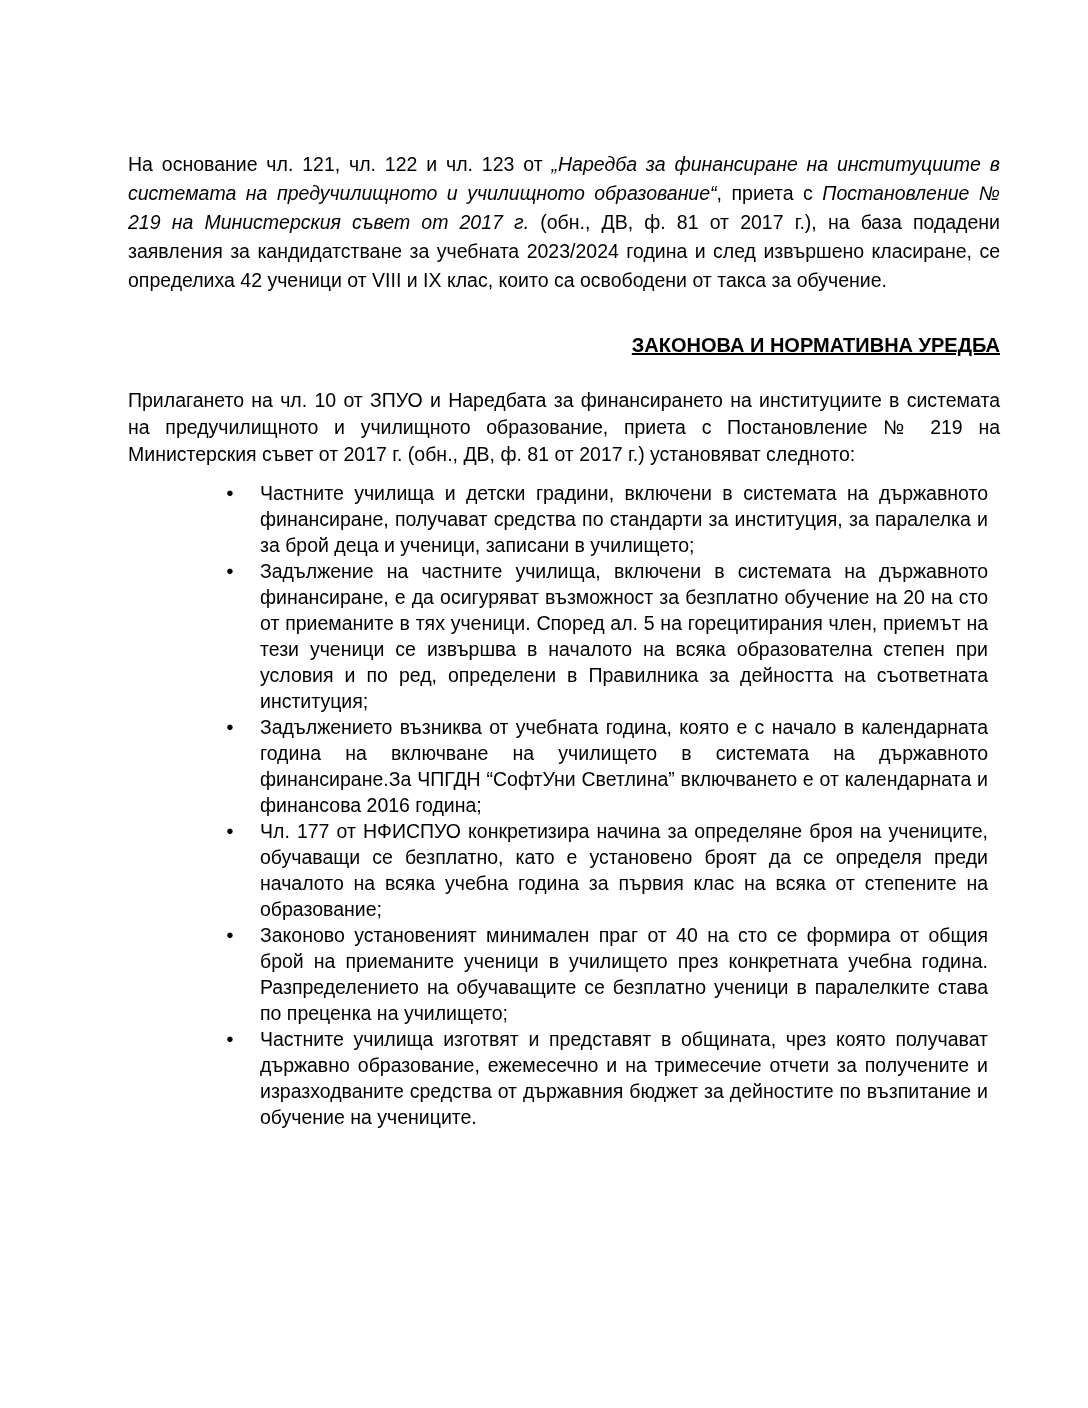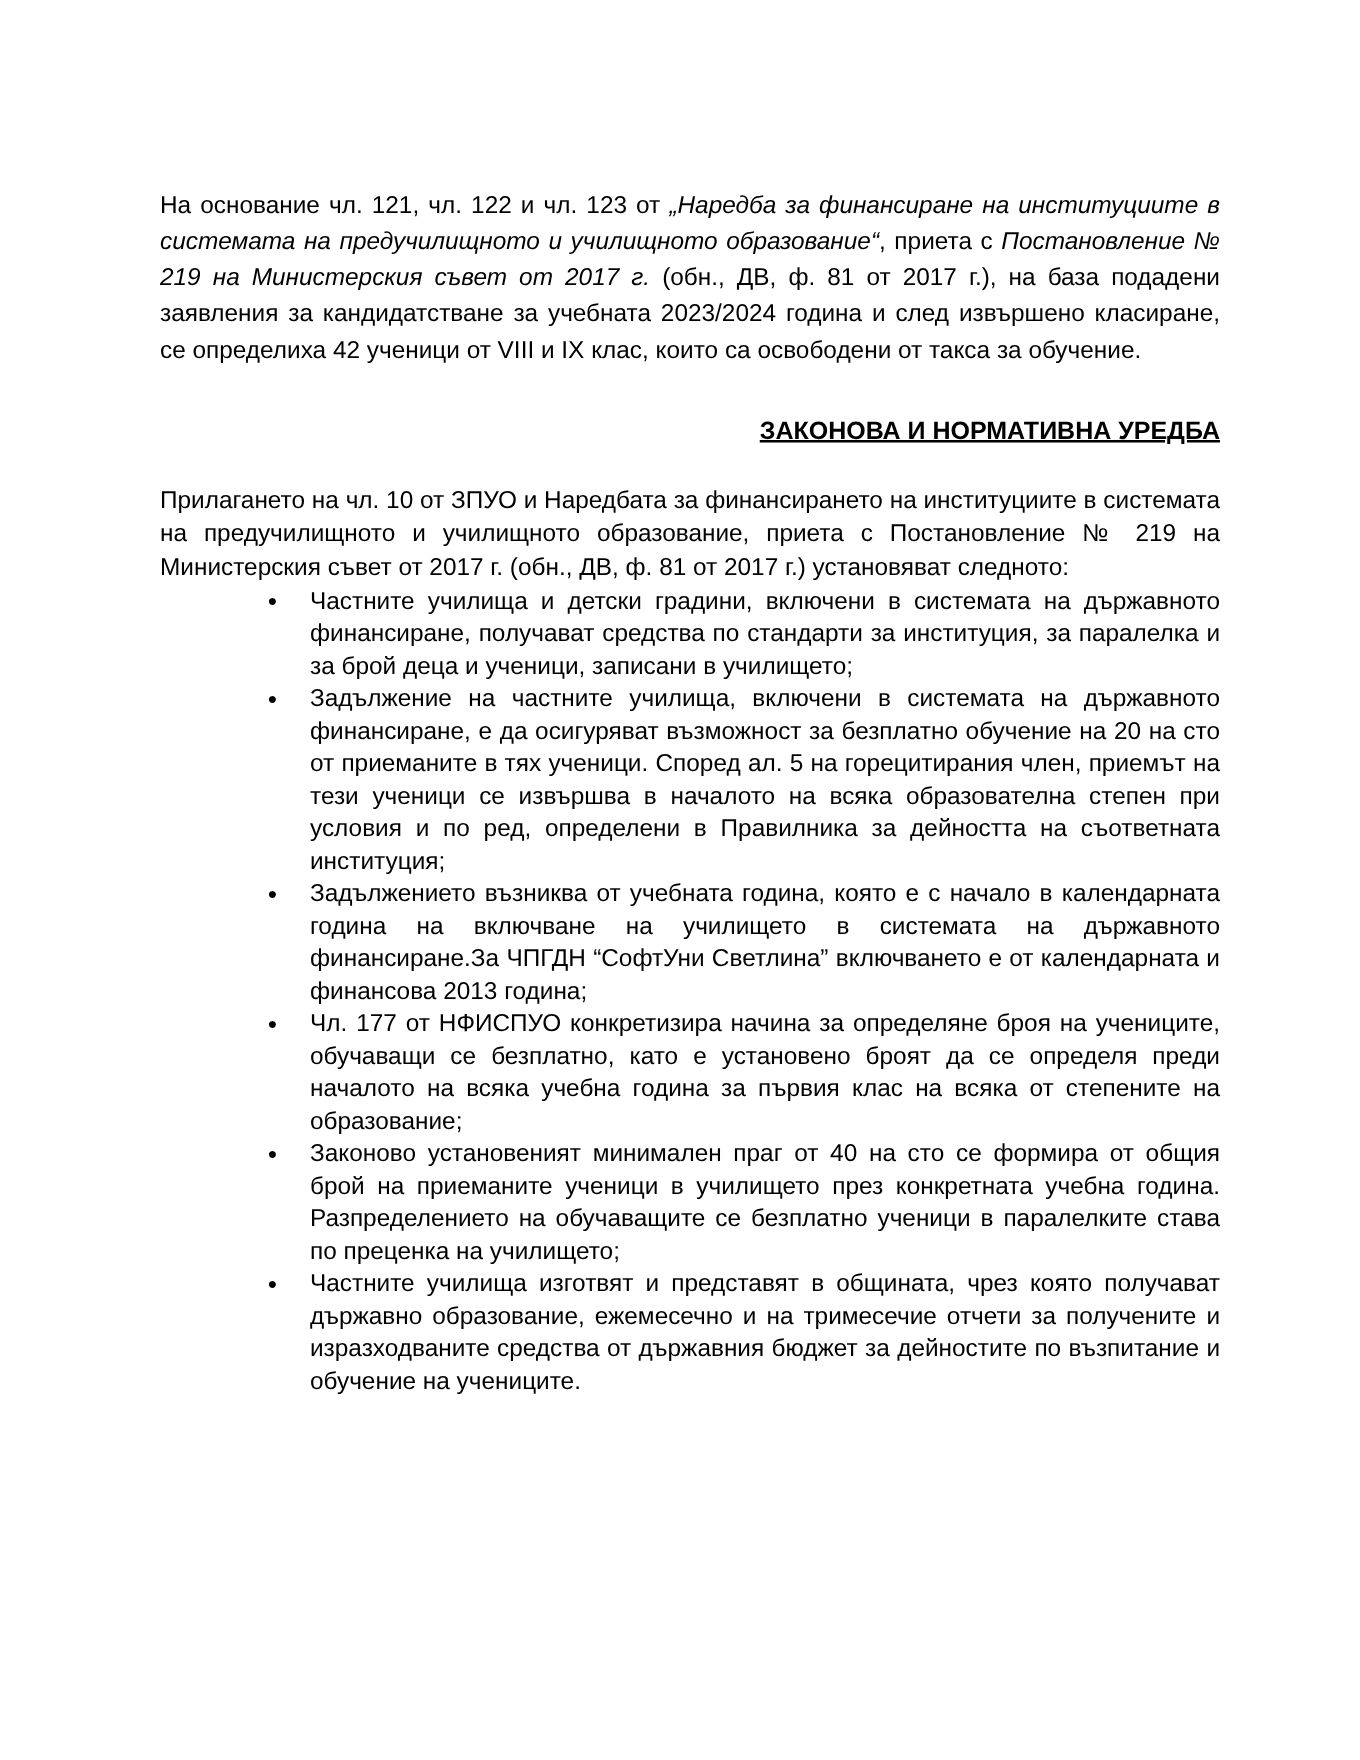--- a/index.html
+++ b/index.html
@@ -8,21 +8,21 @@
     background: #ffffff;
   }
   .page {
     position: relative;
     width: 1088px;
     height: 1408px;
     background: #ffffff;
     color: #000000;
     font-family: "Liberation Sans", sans-serif;
     box-sizing: border-box;
-    padding: 150px 112px 0 128px;
+    padding: 150px 88px 0 128px;
     overflow: hidden;
   }
   .para {
     margin: 0;
     font-size: 19.5px;
     line-height: 29px;
     text-align: justify;
     color: #000000;
   }
   .para-law {
@@ -38,21 +38,21 @@
     line-height: 29px;
     font-weight: bold;
     text-align: right;
     color: #000000;
   }
   .heading .heading-text {
     text-decoration: underline;
   }
   .bullets {
     list-style: none;
-    margin: 0;
+    margin: 12px;
     padding: 0 0 0 120px;
     font-size: 19.5px;
     line-height: 26px;
     text-align: justify;
     color: #000000;
   }
   .bullet-item {
     position: relative;
   }
   .bullet-item::before {
@@ -71,19 +71,19 @@
 
   <p class="para"><span>На основание чл. 121, чл. 122 и чл. 123 от </span><span class="italic">„Наредба за финансиране на институциите в системата на предучилищното и училищното образование“</span><span>, приета с </span><span class="italic">Постановление № 219 на Министерския съвет от 2017 г.</span><span> (обн., ДВ, ф. 81 от 2017 г.), на база подадени заявления за кандидатстване за учебната 2023/2024 година и след извършено класиране, се определиха 42 ученици от VIII и IX клас, които са освободени от такса за обучение.</span></p>
 
   <h1 class="heading"><span class="heading-text">ЗАКОНОВА И НОРМАТИВНА УРЕДБА</span></h1>
 
   <p class="para para-law">Прилагането на чл. 10 от ЗПУО и Наредбата за финансирането на институциите в системата на предучилищното и училищното образование, приета с Постановление № 219 на Министерския съвет от 2017 г. (обн., ДВ, ф. 81 от 2017 г.) установяват следното:</p>
 
   <ul class="bullets">
     <li class="bullet-item">Частните училища и детски градини, включени в системата на държавното финансиране, получават средства по стандарти за институция, за паралелка и за брой деца и ученици, записани в училището;</li>
     <li class="bullet-item">Задължение на частните училища, включени в системата на държавното финансиране, е да осигуряват възможност за безплатно обучение на 20 на сто от приеманите в тях ученици. Според ал. 5 на горецитирания член, приемът на тези ученици се извършва в началото на всяка образователна степен при условия и по ред, определени в Правилника за дейността на съответната институция;</li>
-    <li class="bullet-item">Задължението възниква от учебната година, която е с начало в календарната година на включване на училището в системата на държавното финансиране.За ЧПГДН “СофтУни Светлина” включването е от календарната и финансова 2013 година;</li>
+    <li class="bullet-item">Задължението възниква от учебната година, която е с начало в календарната година на включване на училището в системата на държавното финансиране.За ЧПГДН “СофтУни Светлина” включването е от календарната и финансова 2016 година;</li>
     <li class="bullet-item">Чл. 177 от НФИСПУО конкретизира начина за определяне броя на учениците, обучаващи се безплатно, като е установено броят да се определя преди началото на всяка учебна година за първия клас на всяка от степените на образование;</li>
     <li class="bullet-item">Законово установеният минимален праг от 40 на сто се формира от общия брой на приеманите ученици в училището през конкретната учебна година. Разпределението на обучаващите се безплатно ученици в паралелките става по преценка на училището;</li>
     <li class="bullet-item">Частните училища изготвят и представят в общината, чрез която получават държавно образование, ежемесечно и на тримесечие отчети за получените и изразходваните средства от държавния бюджет за дейностите по възпитание и обучение на учениците.</li>
   </ul>
 
 </div>
 
 </body></html>

